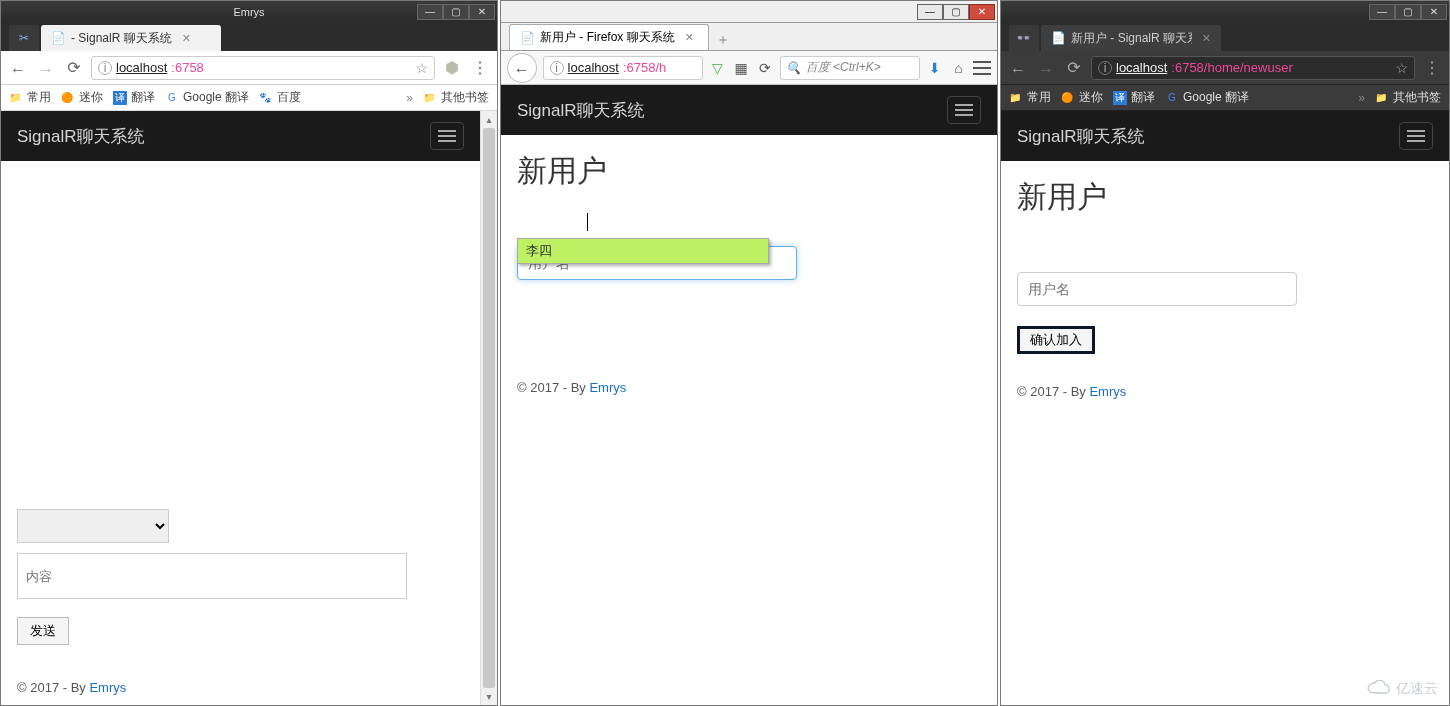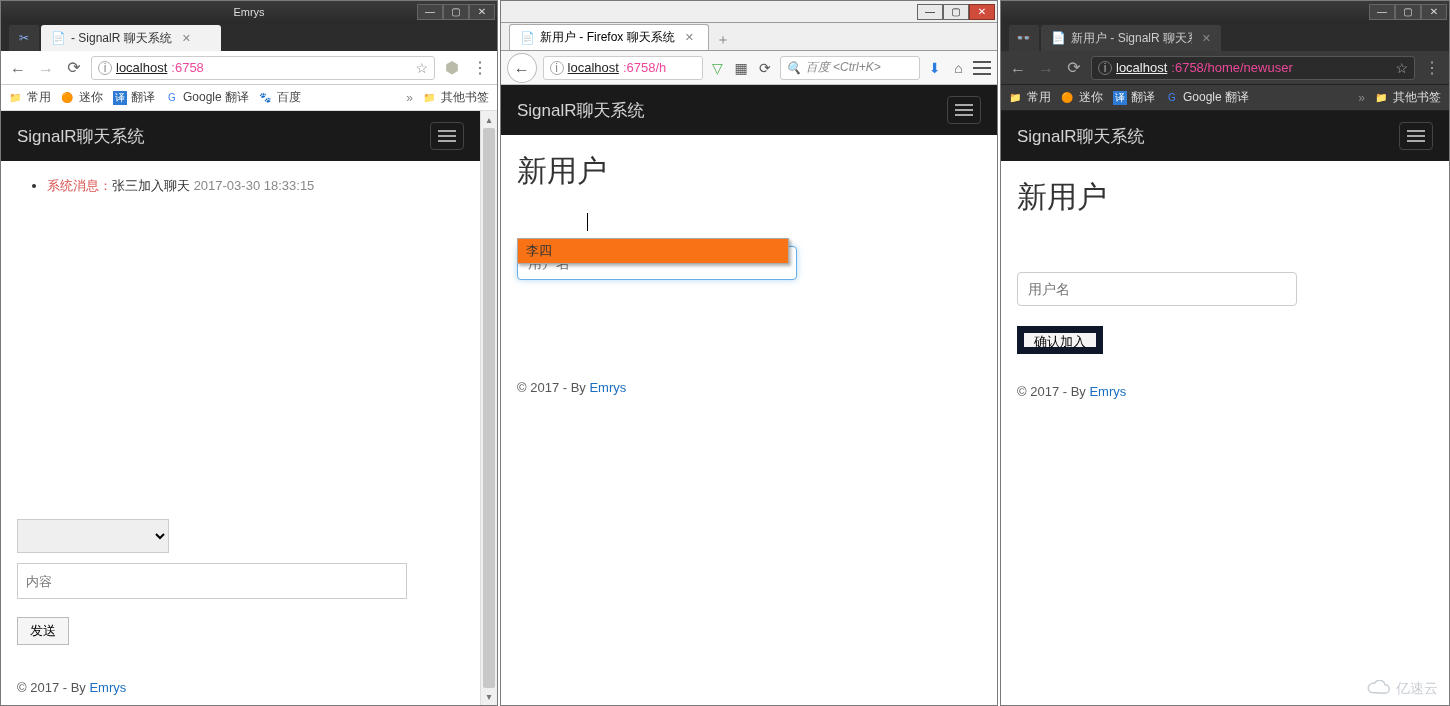--- a/index.html
+++ b/index.html
@@ -93,31 +93,31 @@
   .p1 .scrollbar .sb-track { position: absolute; top: 17px; bottom: 17px; left: 0; right: 0; }
   .p1 .scrollbar .sb-thumb { position: absolute; left: 2px; right: 2px; top: 0; height: 100%; background: #c8c8c8; border-radius: 2px; }
 
   .h1 { font-size: 30px; font-weight: 300; margin-bottom: 14px; color: #333; }
   .msglist { list-style: disc; padding-left: 30px; font-size: 13px; }
   .msglist .sys { color: #d9534f; }
   .msglist .ts { color: #888; }
 
   .compose { position: absolute; left: 16px; bottom: 60px; }
   .compose select { width: 152px; height: 28px; border: 1px solid #ccc; font-size: 13px; padding: 16px 6px; }
-  .compose input[type=text] { width: 390px; height: 36px; border: 1px solid #ccc; font-size: 13px; padding: 0 8px; margin-top: 10px; display: block; }
+  .compose input[type=text] { width: 390px; height: 46px; border: 1px solid #ccc; font-size: 13px; padding: 0 8px; margin-top: 10px; display: block; }
   .compose button { margin-top: 18px; height: 28px; padding: 0 12px; border: 1px solid #bbb; background: #f5f5f5; font-size: 13px; }
 
   .footer { position: absolute; left: 16px; bottom: 10px; font-size: 13px; color: #555; }
   .footer a { color: #1b6ec2; text-decoration: none; }
 
   .username-input { width: 280px; height: 34px; border: 1px solid #66afe9; border-radius: 4px; padding: 0 10px; font-size: 14px; outline: none; box-shadow: 0 0 6px rgba(102,175,233,.5); margin-top: 40px; }
   .p3 .username-input { border: 1px solid #ccc; box-shadow: none; width: 280px; }
-  .btn-confirm { height: 28px; padding: 0 10px; border: 7px solid #0f172a; background: #f5f5f5; font-size: 13px; margin-top: 20px; }
-
-  .autocomplete { position: absolute; top: 103px; left: 16px; width: 272px; background: #f97316; border: 1px solid #aaa; box-shadow: 2px 2px 3px rgba(0,0,0,.3); font-size: 13px; }
+  .btn-confirm { height: 28px; padding: 0 10px; border: 3px solid #0f172a; background: #f5f5f5; font-size: 13px; margin-top: 20px; }
+
+  .autocomplete { position: absolute; top: 103px; left: 16px; width: 252px; background: #bef264; border: 1px solid #aaa; box-shadow: 2px 2px 3px rgba(0,0,0,.3); font-size: 13px; }
   .autocomplete .opt { padding: 3px 8px; }
 
   .p2 .footer-static { font-size: 13px; margin-top: 100px; color: #555; }
   .p2 .footer-static a { color: #1b6ec2; text-decoration: none; }
 
   .p3 .footer-static { font-size: 13px; margin-top: 30px; color: #555; }
   .p3 .footer-static a { color: #1b6ec2; text-decoration: none; }
 
   .text-cursor { position: absolute; width: 1px; height: 16px; background: #000; }
 </style>
@@ -187,26 +187,20 @@
   </div>
   <div class="page">
     <div class="page-inner">
       <div class="page-navbar">
         <div class="brand">SignalR聊天系统</div>
         <div class="nav-ham">
             <div></div>
           </div>
       </div>
       <div class="page-body">
-        <ul class="msglist">
-          <li>
-            <span class="sys">系统消息：</span><span>张三加入聊天</span>
-            <span class="ts">2017-03-30 18:33:15</span>
-          </li>
-        </ul>
       </div>
       <div class="compose">
         <select>
           <option>所有人</option>
         </select>
         <input type="text" placeholder="内容" style="">
         <button>发送</button>
       </div>
       <div class="footer">
         <span>© 2017 - By </span><a href="#">Emrys</a>

